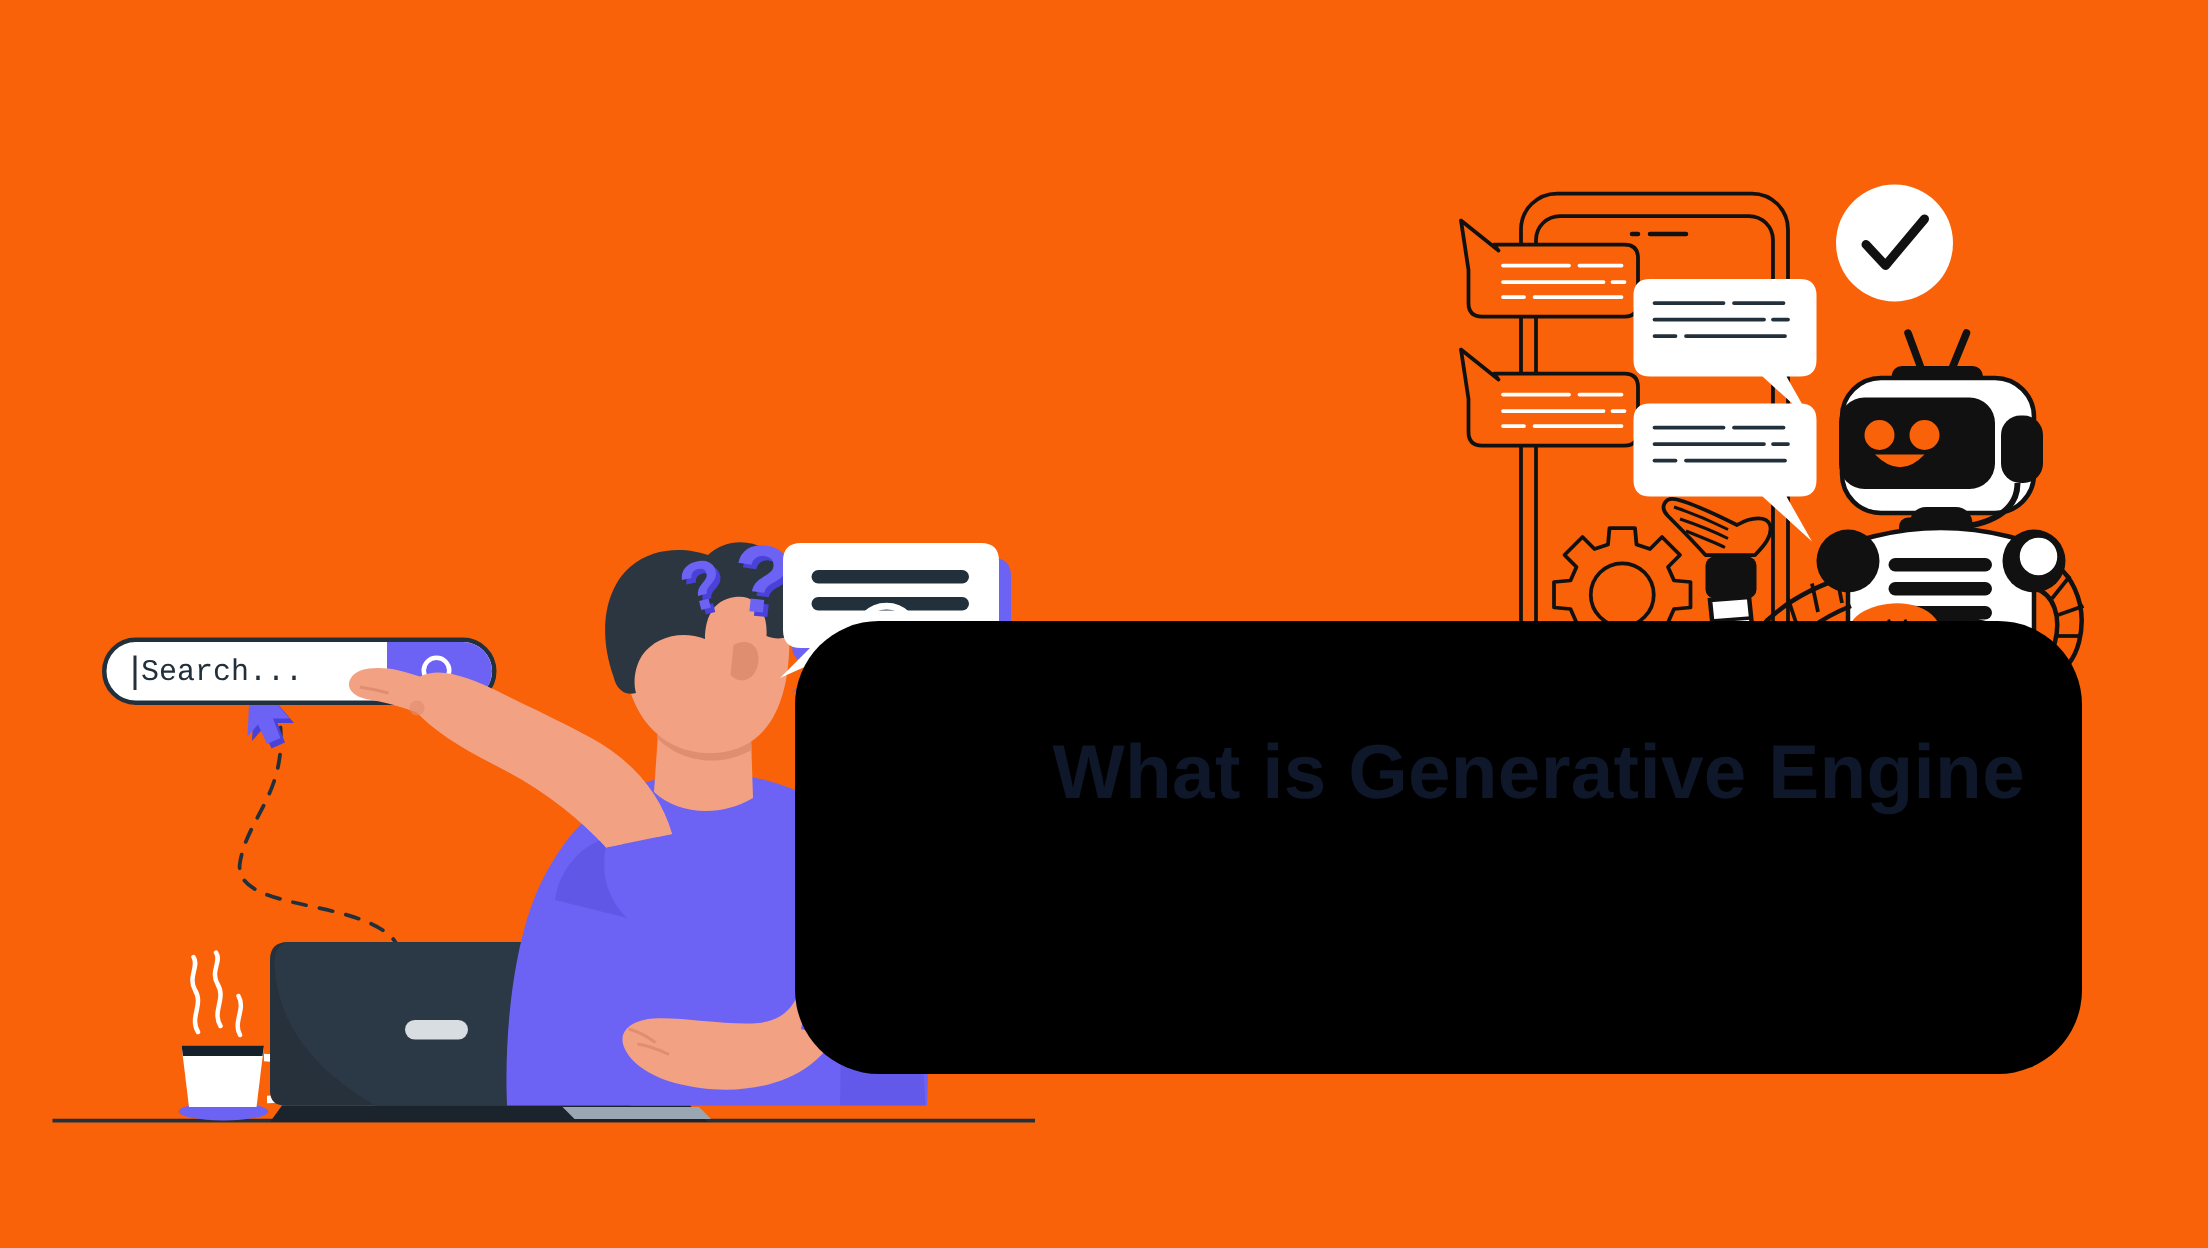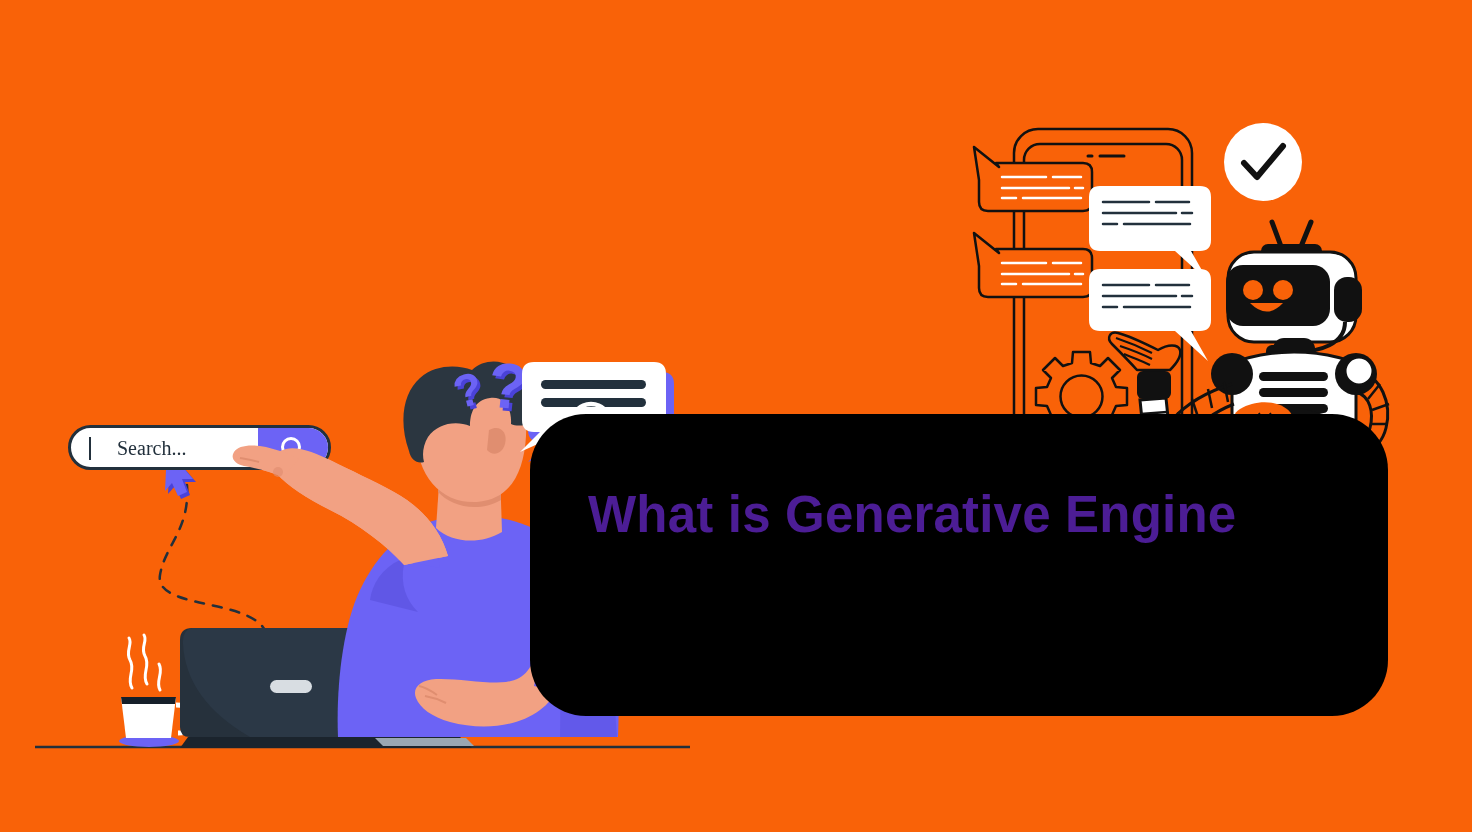--- a/index.html
+++ b/index.html
@@ -30,26 +30,26 @@
     left: 530px;
     top: 414px;
     width: 858px;
     height: 302px;
     background: #000000;
     border-radius: 56px;
     z-index: 5;
   }
   .title-text {
     position: absolute;
-    left: 588px;
+    left: 550px;
     top: 480px;
     width: 800px;
     z-index: 6;
-    text-align: left;
-    color: #4c1d95;
+    text-align: right;
+    color: #0f172a;
     font-family: "Liberation Sans", sans-serif;
     font-weight: bold;
     font-size: 51px;
     line-height: 69px;
     letter-spacing: 0.2px;
   }
   .title-text .line { display: block; white-space: nowrap; }
   .searchbar {
     position: absolute;
     left: 68px;
@@ -71,22 +71,21 @@
     height: 23px;
     background: #22303c;
   }
   .searchbar .sb-text {
     position: absolute;
     left: 23px;
     top: 9px;
     font-size: 20px;
     line-height: 23px;
     color: #22303c;
-    font-family: Liberation Serif, serif;
-    margin-left: 23px;
+    font-family: Liberation Mono, monospace;
   }
   .searchbar .sb-button {
     position: absolute;
     right: 0;
     top: 0;
     width: 70px;
     height: 39px;
     background: #6c63f5;
   }
   .searchbar .sb-button svg { position: absolute; left: 20px; top: 7px; }

